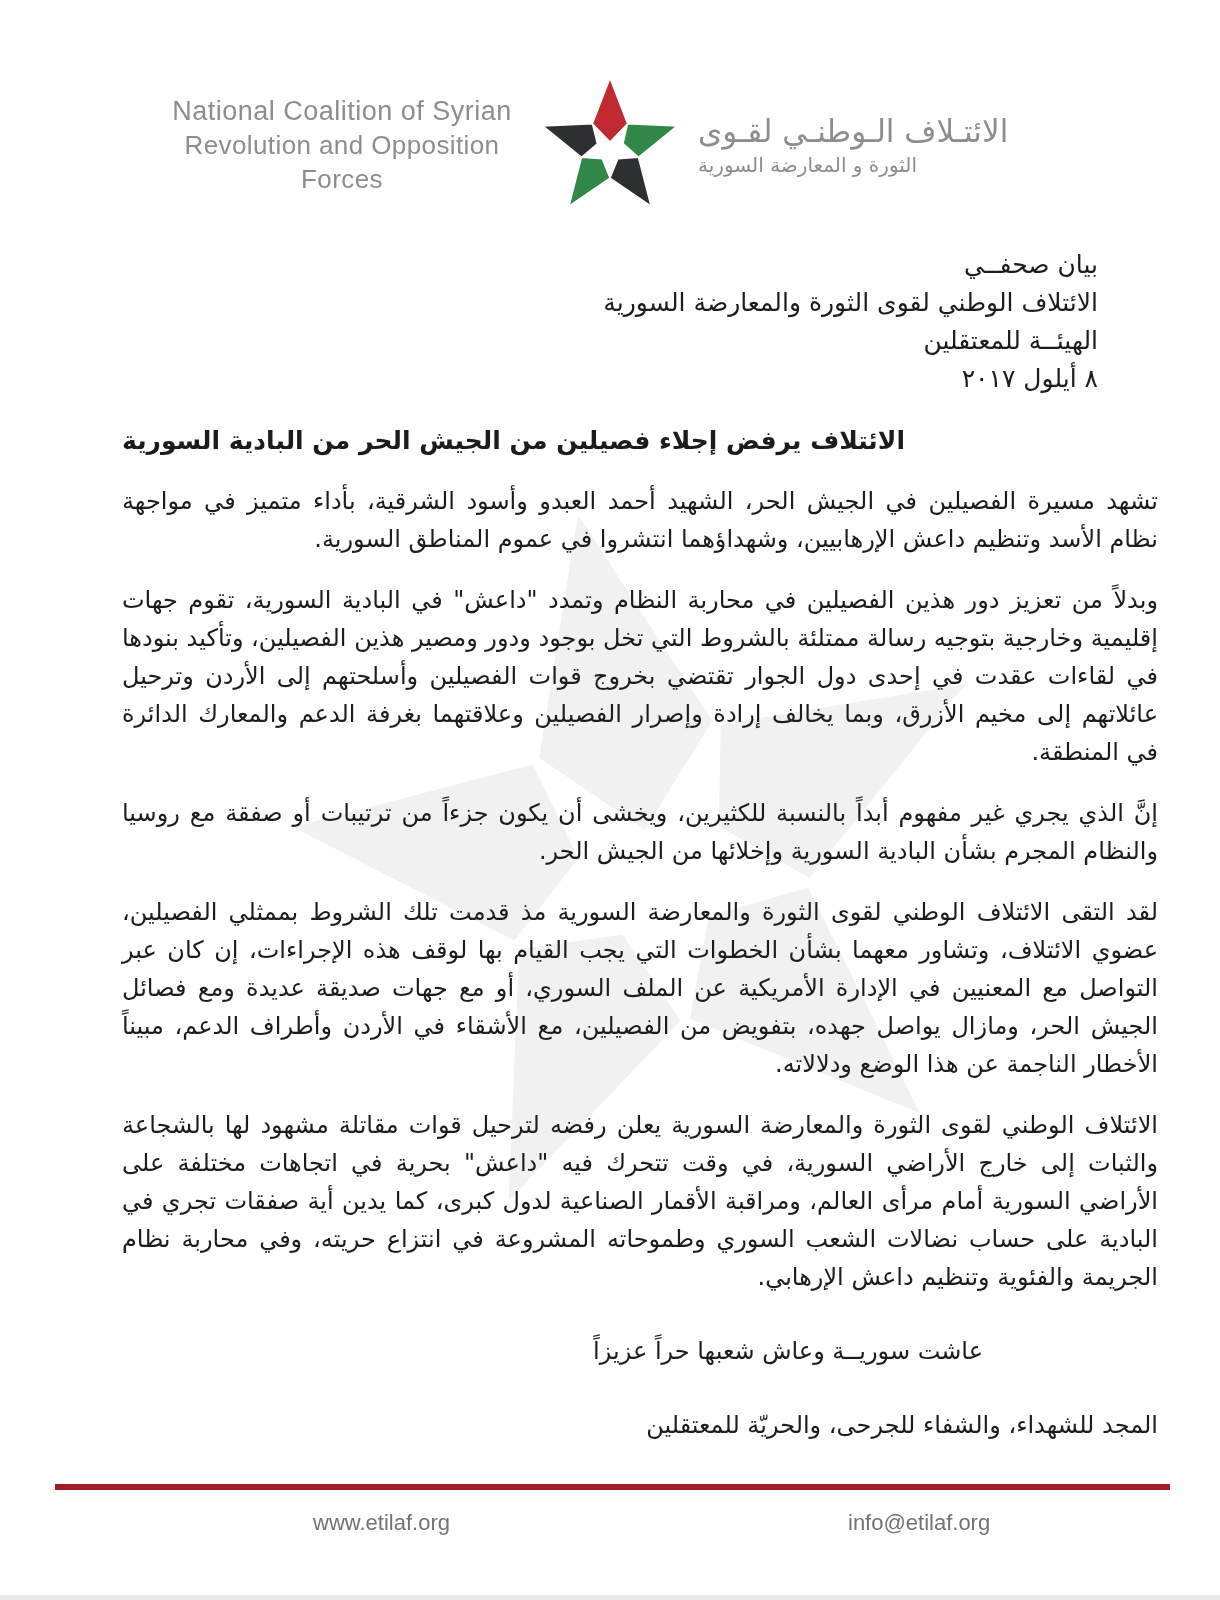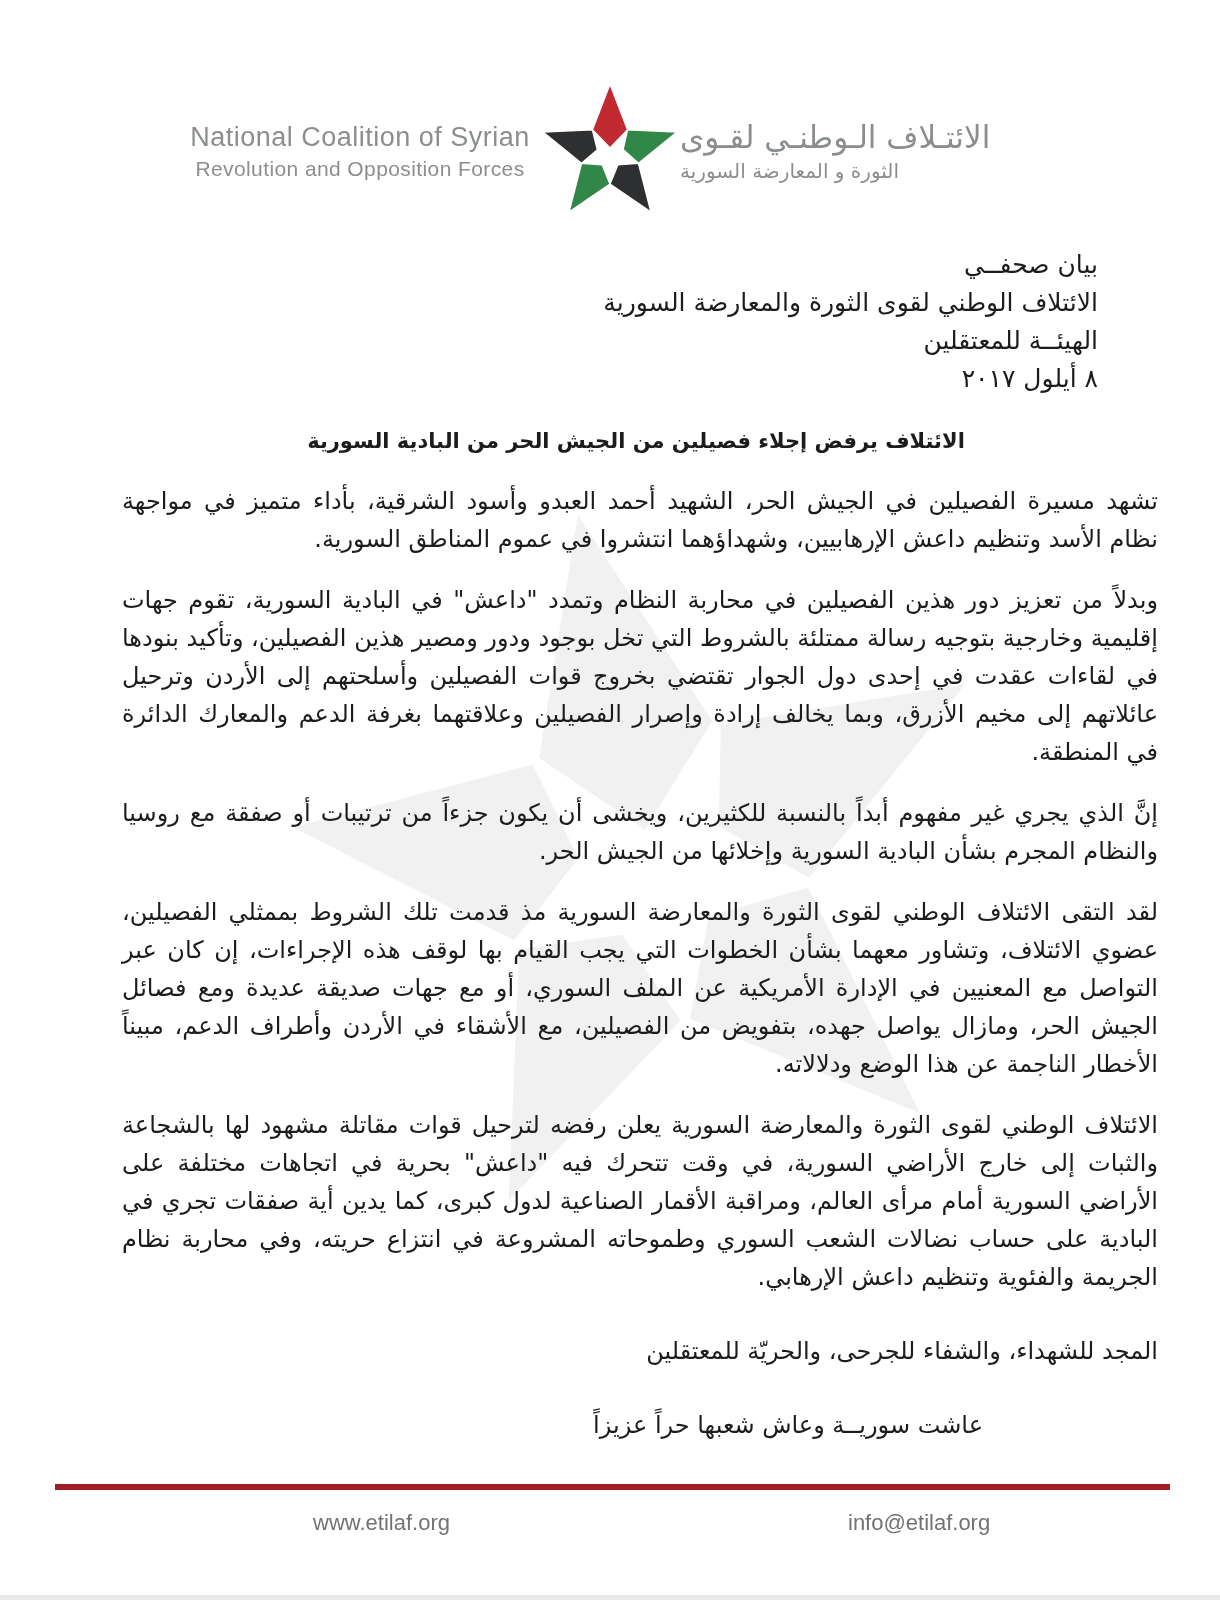--- a/index.html
+++ b/index.html
@@ -7,31 +7,31 @@
     position:relative;
     width:1220px;height:1600px;
     background:#ffffff;
     overflow:hidden;
     font-family:"DejaVu Sans",sans-serif;
     color:var(--text,#1c1c1c);
   }
 
   
   .letterhead{
-    position:absolute;top:66px;left:0;right:0;height:170px;
-    display:flex;align-items:center;justify-content:center;
+    position:absolute;top:60px;left:0;right:0;height:170px;
+    display:flex;align-items:center;justify-content:center;gap:18px;
   }
   .logo-en{
     width:360px;text-align:center;
     color:var(--logo-gray,#8b8e90);
     font-family:"Liberation Sans",sans-serif;
     line-height:1.3;
   }
   .logo-en .en1{font-size:27px;letter-spacing:.5px;}
-  .logo-en .en2{font-size:21px;letter-spacing:.4px;}
+  .logo-en .en2{font-size:26px;letter-spacing:.4px;}
   .logo-star{width:140px;height:152px;flex:0 0 auto;}
   .logo-ar{
     width:360px;text-align:left;direction:rtl;
     color:var(--logo-gray,#8b8e90);
     line-height:1.35;
   }
   .logo-ar .ar1{font-size:31px;}
   .logo-ar .ar2{font-size:20px;}
 
   
@@ -52,22 +52,22 @@
   
   .meta{
     position:absolute;top:246px;right:122px;left:300px;
     direction:rtl;text-align:right;
     font-size:25px;line-height:38px;
   }
 
   
   .doc-title{
     position:absolute;top:424px;left:122px;right:70px;
-    margin:0;direction:rtl;text-align:center;
-    font-size:21px;font-weight:bold;line-height:34px;
+    margin:0;direction:rtl;text-align:left;
+    font-size:25px;font-weight:bold;line-height:34px;
   }
 
   
   .body-text{
     position:absolute;top:482px;left:122px;right:62px;
     direction:rtl;
     font-size:24px;line-height:38px;
   }
   .body-text p{margin:0 0 23px 0;text-align:justify;}
   .closing{margin-top:36px !important;text-align:right !important;}
@@ -136,22 +136,22 @@
   </section>
 
   <h1 class="doc-title">الائتلاف يرفض إجلاء فصيلين من الجيش الحر من البادية السورية</h1>
 
   <section class="body-text">
     <p>تشهد مسيرة الفصيلين في الجيش الحر، الشهيد أحمد العبدو وأسود الشرقية، بأداء متميز في مواجهة نظام الأسد وتنظيم داعش الإرهابيين، وشهداؤهما انتشروا في عموم المناطق السورية.</p>
     <p>وبدلاً من تعزيز دور هذين الفصيلين في محاربة النظام وتمدد "داعش" في البادية السورية، تقوم جهات إقليمية وخارجية بتوجيه رسالة ممتلئة بالشروط التي تخل بوجود ودور ومصير هذين الفصيلين، وتأكيد بنودها في لقاءات عقدت في إحدى دول الجوار تقتضي بخروج قوات الفصيلين وأسلحتهم إلى الأردن وترحيل عائلاتهم إلى مخيم الأزرق، وبما يخالف إرادة وإصرار الفصيلين وعلاقتهما بغرفة الدعم والمعارك الدائرة في المنطقة.</p>
     <p>إنَّ الذي يجري غير مفهوم أبداً بالنسبة للكثيرين، ويخشى أن يكون جزءاً من ترتيبات أو صفقة مع روسيا والنظام المجرم بشأن البادية السورية وإخلائها من الجيش الحر.</p>
     <p>لقد التقى الائتلاف الوطني لقوى الثورة والمعارضة السورية مذ قدمت تلك الشروط بممثلي الفصيلين، عضوي الائتلاف، وتشاور معهما بشأن الخطوات التي يجب القيام بها لوقف هذه الإجراءات، إن كان عبر التواصل مع المعنيين في الإدارة الأمريكية عن الملف السوري، أو مع جهات صديقة عديدة ومع فصائل الجيش الحر، ومازال يواصل جهده، بتفويض من الفصيلين، مع الأشقاء في الأردن وأطراف الدعم، مبيناً الأخطار الناجمة عن هذا الوضع ودلالاته.</p>
     <p>الائتلاف الوطني لقوى الثورة والمعارضة السورية يعلن رفضه لترحيل قوات مقاتلة مشهود لها بالشجاعة والثبات إلى خارج الأراضي السورية، في وقت تتحرك فيه "داعش" بحرية في اتجاهات مختلفة على الأراضي السورية أمام مرأى العالم، ومراقبة الأقمار الصناعية لدول كبرى، كما يدين أية صفقات تجري في البادية على حساب نضالات الشعب السوري وطموحاته المشروعة في انتزاع حريته، وفي محاربة نظام الجريمة والفئوية وتنظيم داعش الإرهابي.</p>
+    <p class="closing indent">عاشت سوريــة وعاش شعبها حراً عزيزاً</p>
     <p class="closing">المجد للشهداء، والشفاء للجرحى، والحريّة للمعتقلين</p>
-    <p class="closing indent">عاشت سوريــة وعاش شعبها حراً عزيزاً</p>
   </section>
 
   <div class="footer-rule"></div>
   <footer class="footer-text">
     <span class="site">www.etilaf.org</span>
     <span class="mail">info@etilaf.org</span>
   </footer>
 
   <div class="scan-edge"></div>
 </div>

